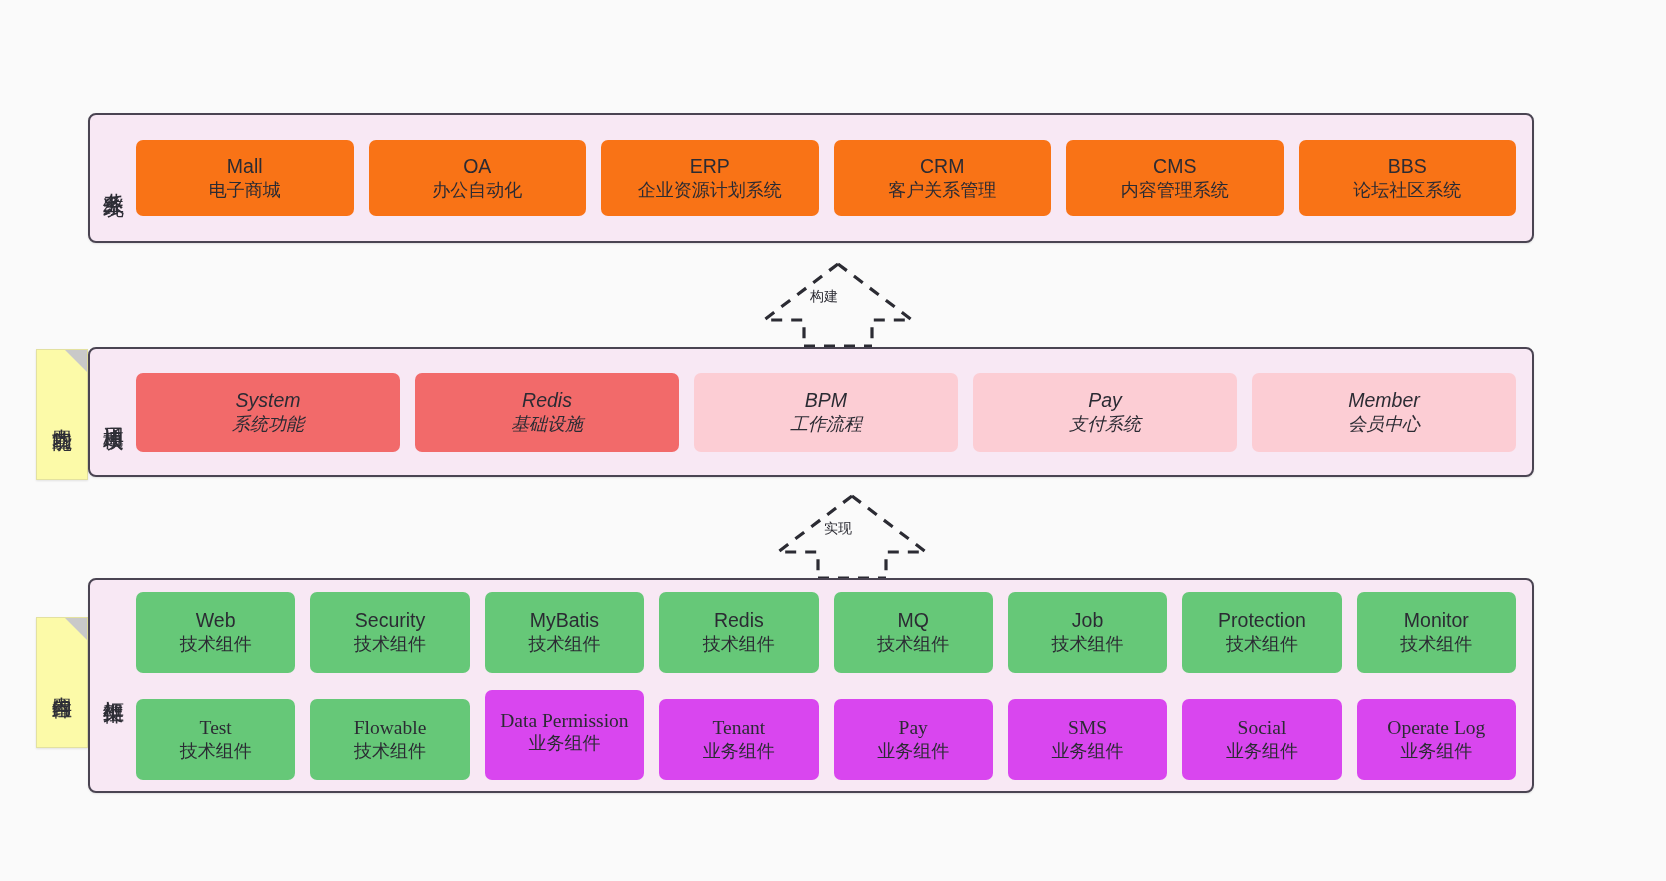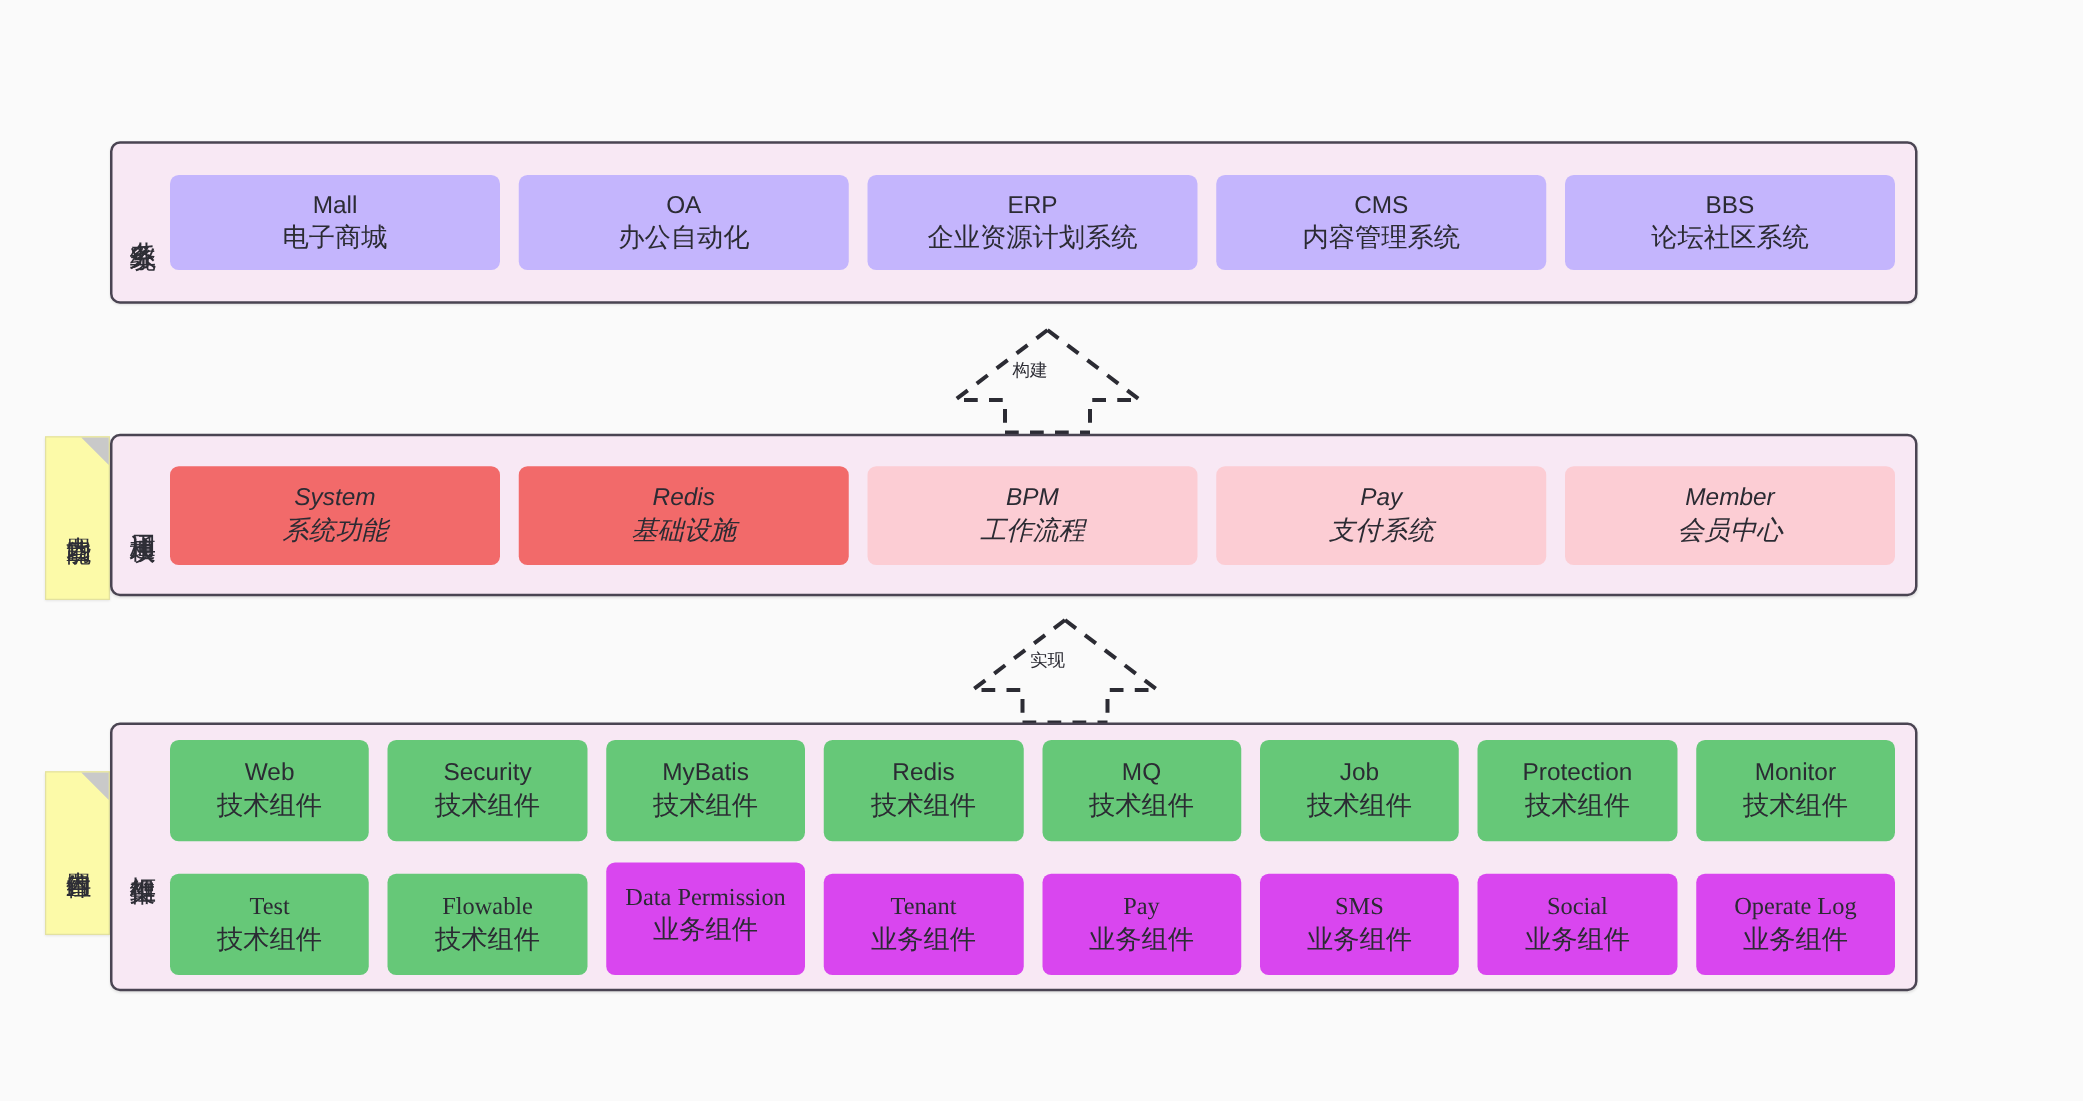--- a/index.html
+++ b/index.html
@@ -62,23 +62,23 @@
     display: flex;
     flex-direction: column;
     align-items: center;
     justify-content: center;
     text-align: center;
     color: #2b2b33;
     line-height: 1.30;
     padding: 6px 4px;
   }
   .card .t-en { font-size: 19.5px; }
-  .card .t-cn { font-size: 21px; }
-
-  .c-blue       { background: #c4b5fd; align-items: center; }
+  .card .t-cn { font-size: 18px; }
+
+  .c-blue       { background: #f97316; align-items: center; }
   .c-red        { background: #f26a6a; }
   .c-pink       { background: #fccdd4; }
   .c-green      { background: #66c878; }
   .c-lightgreen { background: #d946ef; }
 
   
   .note {
     position: absolute;
     background: #fcfaa8;
     border: 1px solid #e3e1a0;
@@ -130,20 +130,24 @@
         <div class="card c-blue">
           <div class="t-en">OA</div>
           <div class="t-cn">办公自动化</div>
         </div>
 
         <div class="card c-blue">
           <div class="t-en">ERP</div>
           <div class="t-cn">企业资源计划系统</div>
         </div>
 
+        <div class="card c-blue">
+          <div class="t-en">CRM</div>
+          <div class="t-cn">客户关系管理</div>
+        </div>
 
         <div class="card c-blue">
           <div class="t-en">CMS</div>
           <div class="t-cn">内容管理系统</div>
         </div>
 
         <div class="card c-blue">
           <div class="t-en">BBS</div>
           <div class="t-cn">论坛社区系统</div>
         </div>

